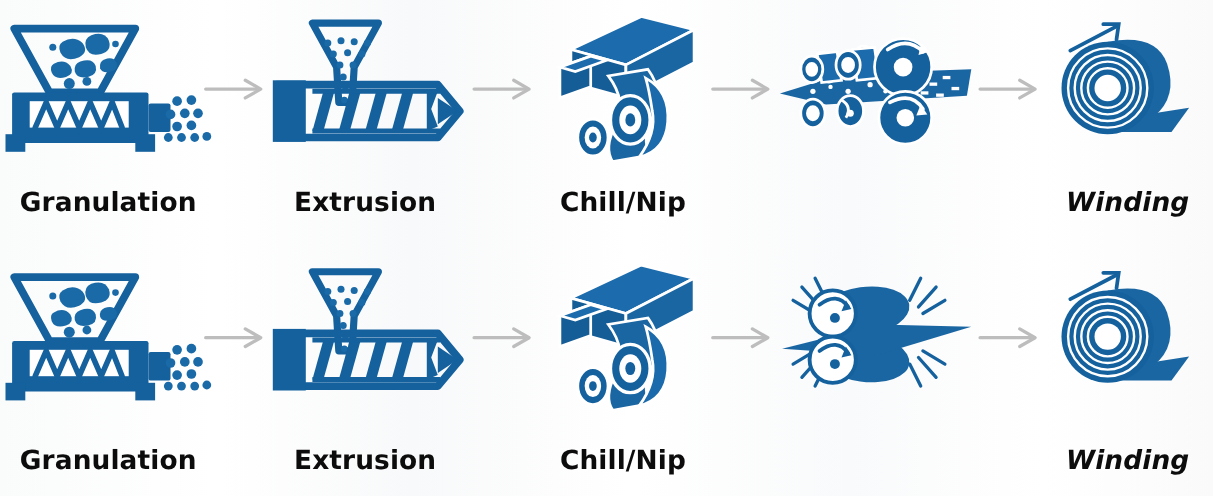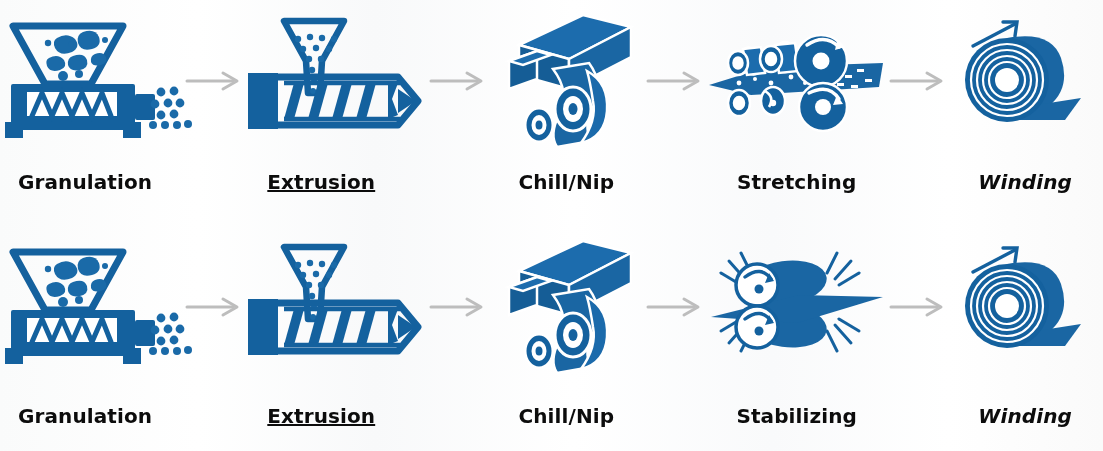--- a/index.html
+++ b/index.html
@@ -24,21 +24,21 @@
     position:relative;
     display:flex;flex-direction:column;
     align-items:center;justify-content:flex-start;
   }
   .icon-wrap{
     height:150px;width:100%;
     display:flex;align-items:center;justify-content:center;
     padding-top:6px;box-sizing:border-box;
   }
   .label{
-    font-size:20px;
+    font-size:24px;
     font-weight:700;
     color:#0c0c0c;
     letter-spacing:0.1px;
     white-space:nowrap;
     line-height:1;
   }
   .arrow{
     width:62px;
     display:flex;align-items:center;justify-content:center;
     height:150px;
@@ -48,21 +48,21 @@
   .s1{width:200px;}
   .s2{width:200px;}
   .s3{width:172px;}
   .s4{width:200px;}
   .s5{width:168px;font-style:italic;}
 
   .r1 .label{margin-top:22px;}
   .r2 .label{margin-top:30px;}
 
   .lbl-granulation{align-self:flex-start;margin-left:18px;}
-  .lbl-extrusion{align-self:flex-start;margin-left:24px;text-decoration:underline;}
+  .lbl-extrusion{align-self:flex-start;margin-left:24px;}
 
   svg{display:block;overflow:visible;}
 </style>
 </head>
 <body>
 
 <div class="sheet"></div>
 
 <div class="row row-1 r1">
 
@@ -237,21 +237,20 @@
         <g fill="none" stroke="#ffffff" stroke-width="3.4" stroke-linecap="round">
           <path d="M100 32 q18-12 32 2"></path>
           <path d="M102 80 q20-10 30 6"></path>
         </g>
         <g fill="#ffffff">
           <path d="M130 28 l8 6 l-10 3 z"></path>
           <path d="M130 82 l6 9 l-10 1 z"></path>
         </g>
       </svg>
     </div>
-    <div class="label">Stretching</div>
   </div>
 
   <div class="arrow">
     <svg width="58" height="22" viewBox="0 0 58 22">
       <path d="M2 11 H48" stroke="#bdbdbd" stroke-width="3" fill="none" stroke-linecap="round"></path>
       <path d="M38 3 L52 11 L38 19" stroke="#bdbdbd" stroke-width="3" fill="none" stroke-linecap="round" stroke-linejoin="round"></path>
     </svg>
   </div>
 
   <div class="step s5">
@@ -435,21 +434,20 @@
           <path d="M38 38 q16-12 26 2" stroke="#14619e" stroke-width="3.4" fill="none" stroke-linecap="round"></path>
           <path d="M62 34 l5 8 l-9 2 z" fill="#14619e"></path>
           <circle cx="52" cy="50" r="4.5" fill="#14619e"></circle>
           <circle cx="50" cy="88" r="21" fill="#ffffff" stroke="#14619e" stroke-width="3.5"></circle>
           <path d="M38 80 q16-12 26 2" stroke="#14619e" stroke-width="3.4" fill="none" stroke-linecap="round"></path>
           <path d="M62 76 l5 8 l-9 2 z" fill="#14619e"></path>
           <circle cx="52" cy="92" r="4.5" fill="#14619e"></circle>
         </g>
       </svg>
     </div>
-    <div class="label">Stabilizing</div>
   </div>
 
   <div class="arrow">
     <svg width="58" height="22" viewBox="0 0 58 22">
       <path d="M2 11 H48" stroke="#bdbdbd" stroke-width="3" fill="none" stroke-linecap="round"></path>
       <path d="M38 3 L52 11 L38 19" stroke="#bdbdbd" stroke-width="3" fill="none" stroke-linecap="round" stroke-linejoin="round"></path>
     </svg>
   </div>
 
   <div class="step s5">

